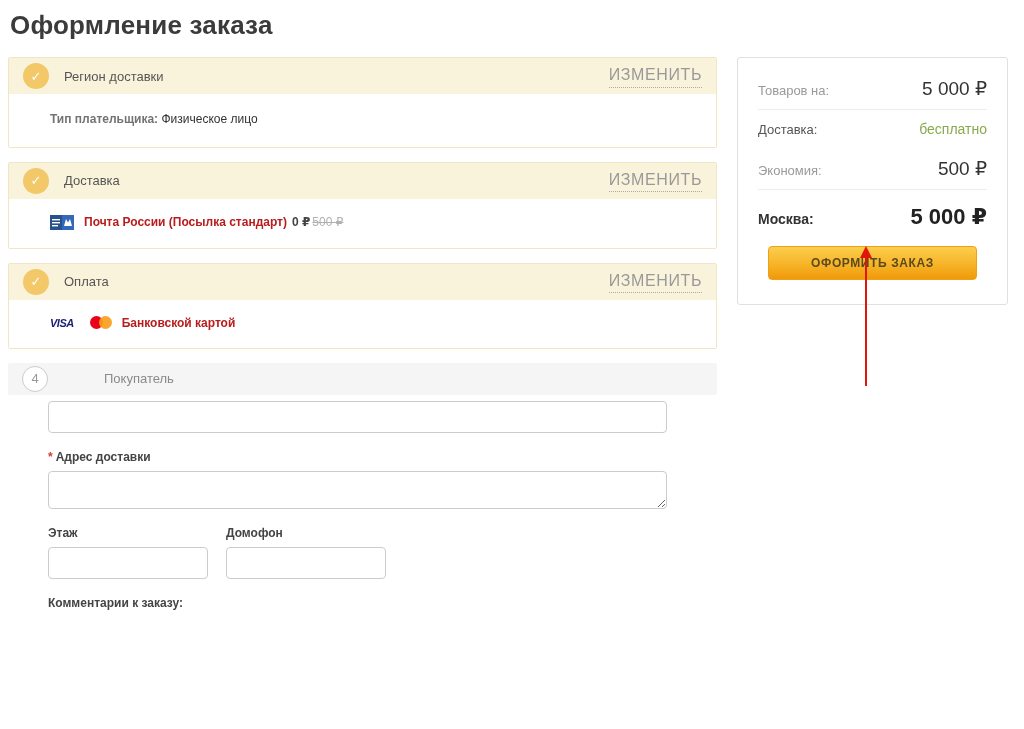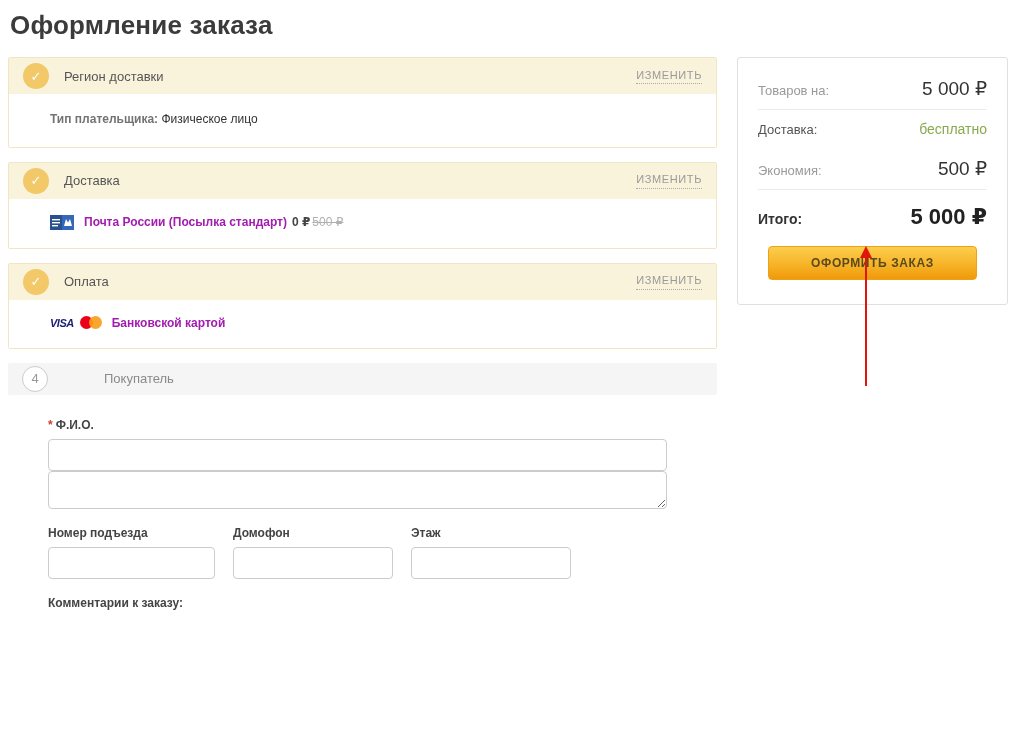--- a/index.html
+++ b/index.html
@@ -15,33 +15,33 @@
 
   
   .section { border:1px solid #f1e5c6; border-radius:2px; margin-bottom:14px; background:#fff; }
   .section-header { background:#faf3dc; height:36px; display:flex; align-items:center; padding:0 14px; }
   .badge-check {
     width:26px; height:26px; border-radius:50%; background:#f2c869; color:#fff;
     display:flex; align-items:center; justify-content:center; font-size:13px; margin-right:15px; flex:none;
   }
   .section-title { font-size:13px; color:#555; }
   .change-link {
-    margin-left:auto; font-size:11px; color:#999; letter-spacing:0.6px;
+    margin-left:auto; font-size:16px; color:#999; letter-spacing:0.6px;
     border-bottom:1px dotted #aaa; cursor:pointer; line-height:1.4;
   }
   .section-body { background:#fff; padding:16px 16px 18px 41px; }
   .info-line { font-size:12px; color:#333; line-height:1.55; }
   .info-line b { color:#737373; }
 
   .method-row { display:flex; align-items:center; font-size:12px; color:#444; }
-  .method-name { font-weight:bold; color:#a21caf; }
+  .method-name { font-weight:bold; color:#b91c1c; }
   .price { margin-left:5px; font-weight:bold; color:#444; }
   .old-price { margin-left:2px; color:#b0b0b0; text-decoration:line-through; font-weight:normal; }
   .post-logo { margin-right:10px; flex:none; display:block; }
-  .visa-word { font-style:italic; font-weight:bold; color:#1a1f71; font-size:11px; letter-spacing:-0.5px; margin-right:6px; }
+  .visa-word { font-style:italic; font-weight:bold; color:#1a1f71; font-size:11px; letter-spacing:-0.5px; margin-right:16px; }
   .mc-logo { position:relative; width:22px; height:13px; margin-right:10px; flex:none; }
   .mc-logo .c1 { position:absolute; left:0; top:0; width:13px; height:13px; border-radius:50%; background:#eb001b; }
   .mc-logo .c2 { position:absolute; right:0; top:0; width:13px; height:13px; border-radius:50%; background:#f79e1b; opacity:.92; }
 
   
   .section-pending-header {
     background:#f5f5f5; border-radius:2px; height:32px; display:flex; align-items:center;
     padding:0 14px; margin:12px 0 0 0;
   }
   .badge-num {
@@ -158,39 +158,35 @@
         </div>
       </div>
     </div>
 
     <div class="section-pending-header">
       <div class="badge-num">4</div>
       <div class="pending-title">Покупатель</div>
     </div>
 
     <div class="form-area">
+      <input type="text" class="w-full" style="">
+
+
       <div class="field-label">
-        <span class="req">*</span><span>Ф.И.О.</span>
-      </div>
-      <input type="text" class="w-full" style="">
-
-
+        <span class="req">*</span><span>Адрес доставки</span>
+      </div>
       <textarea class="addr" style=""></textarea>
 
       <div class="row3">
         <div class="cell">
-          <div class="field-label">Номер подъезда</div>
-          <input type="text" class="w-small-1" style="">
+          <div class="field-label">Этаж</div>
+          <input type="text" class="w-small" style="">
         </div>
         <div class="cell">
           <div class="field-label">Домофон</div>
-          <input type="text" class="w-small" style="">
-        </div>
-        <div class="cell">
-          <div class="field-label">Этаж</div>
           <input type="text" class="w-small" style="">
         </div>
       </div>
 
       <div class="field-label">Комментарии к заказу:</div>
 
     </div>
   </div>
 
   <div class="right-col">
@@ -201,21 +197,21 @@
       </div>
       <div class="sum-row">
         <span class="sum-label dark">Доставка:</span>
         <span class="sum-val free">бесплатно</span>
       </div>
       <div class="sum-row sep">
         <span class="sum-label">Экономия:</span>
         <span class="sum-val">500 ₽</span>
       </div>
       <div class="total-row">
-        <span class="total-label">Итого:</span>
+        <span class="total-label">Москва:</span>
         <span class="total-val">5 000 ₽</span>
       </div>
       <button class="submit-btn">ОФОРМИТЬ ЗАКАЗ</button>
     </div>
   </div>
 </div>
 
 <div class="arrow-annotation">
   <div class="head"></div>
   <div class="shaft"></div>

